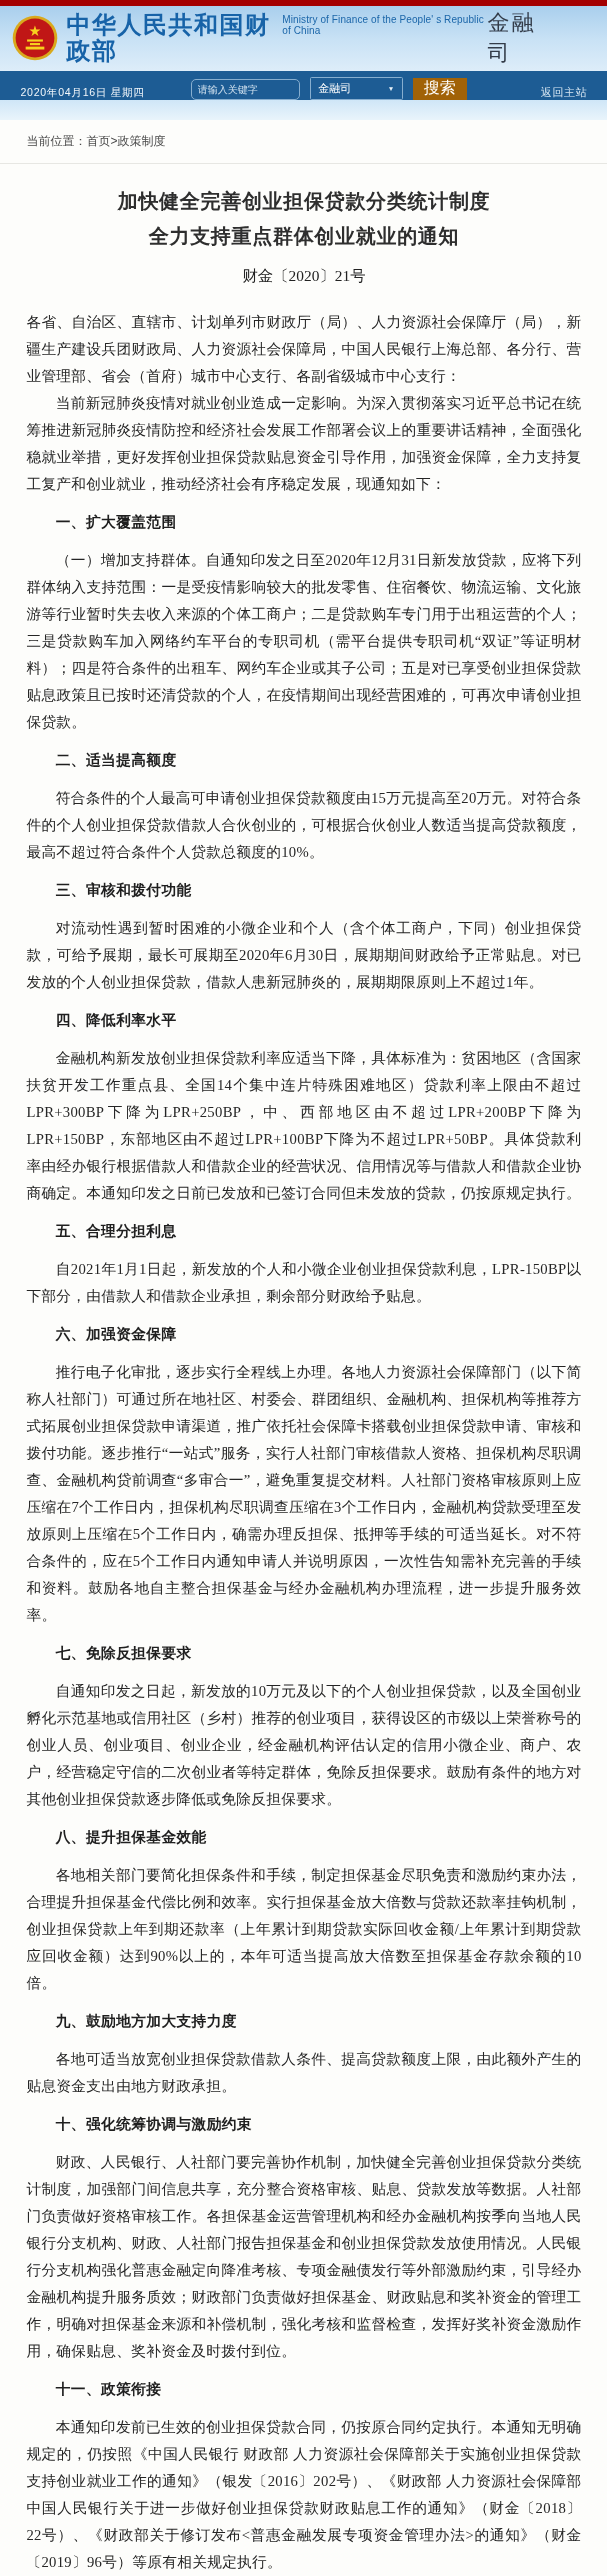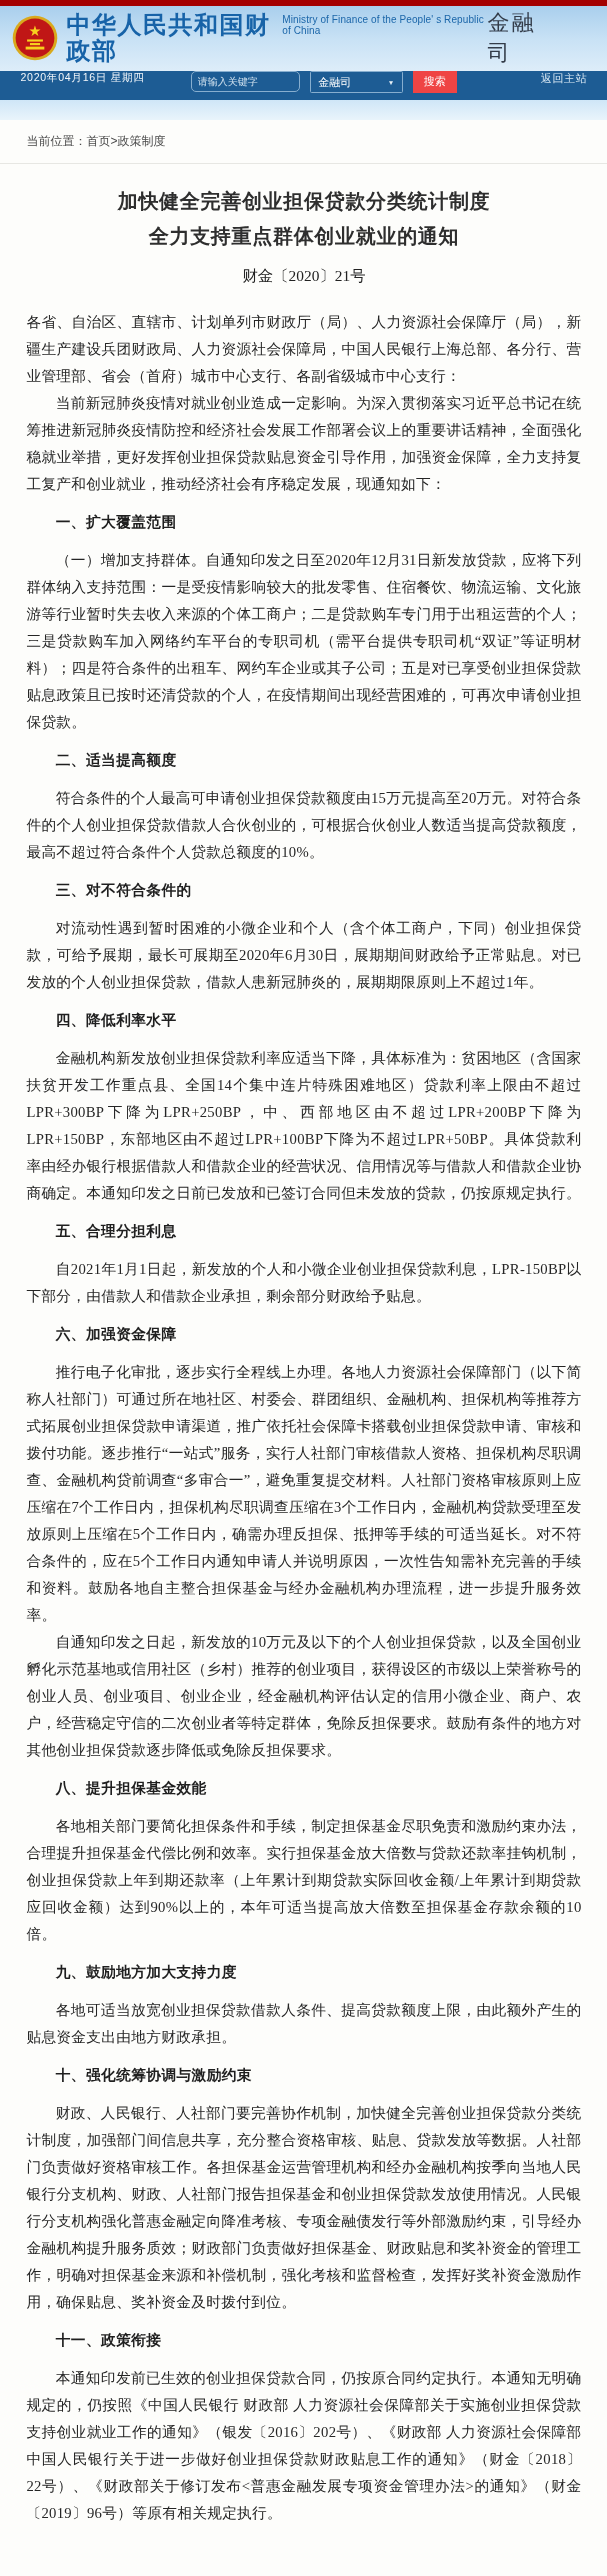--- a/index.html
+++ b/index.html
@@ -11,27 +11,27 @@
   
   .masthead{background:linear-gradient(180deg,#a9cfed 0%,#c9e2f5 30%,#e7f2fb 70%,#f8fcfe 100%);}
   .masthead-inner{height:65px;display:flex;align-items:center;padding-left:11.7px;}
   .emblem{width:46px;height:46px;flex:none;}
   .site-titles{margin-left:8.8px;display:flex;}
   .site-title-cn{font-size:24px;font-weight:bold;color:#1763a8;letter-spacing:1.5px;line-height:26.4px;}
   .site-title-en{font-size:10px;color:#1b66a9;margin-top:2.2px;letter-spacing:0.1px;}
   .dept-name{margin-left:auto;margin-right:59px;font-size:22px;color:#333c49;letter-spacing:2.2px;}
 
   
-  .navbar{height:29px;background:#1d5c94;display:flex;align-items:flex-start;padding:0 20.5px;}
+  .navbar{height:29px;background:#1d5c94;display:flex;align-items:flex-end;padding:0 20.5px;}
   .nav-date{color:#f2f7fb;font-size:10.6px;letter-spacing:0.7px;}
   .search-input{margin-left:46px;width:95px;height:19px;background:transparent;border:0.7px solid #87aecf;border-radius:5px;color:#fff;font-size:10px;padding:0 6px;outline:none;}
   .search-input::placeholder{color:#cfe0ee;}
   .search-select{margin-left:10.3px;width:76px;height:20.5px;border:0.7px solid #87aecf;border-radius:1.5px;display:flex;align-items:center;justify-content:space-between;padding:0 7.3px;color:#ffffff;font-size:11px;cursor:pointer;}
   .select-arrow{font-size:6.6px;color:#e8f1f8;}
-  .search-btn{margin-left:10.3px;height:22px;background:#ef4444;color:#fff;border:none;padding:0 11px;font-size:11px;cursor:pointer;}
+  .search-btn{margin-left:10.3px;height:22px;background:#a16207;color:#fff;border:none;padding:0 11px;font-size:16px;cursor:pointer;}
   .home-link{margin-left:auto;color:#d6e6f2;font-size:11px;text-decoration:none;letter-spacing:0.7px;cursor:pointer;}
   .sky-strip{height:20px;background:linear-gradient(180deg,#cfe6f7 0%,#e9f4fb 100%);}
 
   
   .page{position:relative;background:#fdfdfb;min-height:2456px;box-sizing:border-box;}
   .breadcrumb{height:43px;display:flex;align-items:center;padding-left:26.4px;border-bottom:0.7px solid #e7e7e3;font-size:12px;color:#4a4a4a;}
   .breadcrumb-path{color:#4a4a4a;cursor:pointer;}
 
   .doc{padding:20.5px 26.4px 22px 26.4px;}
   .doc-title{font-size:20px;font-weight:bold;color:#2e2e2e;text-align:center;line-height:35px;letter-spacing:0.7px;}
@@ -87,28 +87,29 @@
     <div class="doc-title">加快健全完善创业担保贷款分类统计制度</div>
     <div class="doc-title">全力支持重点群体创业就业的通知</div>
     <div class="doc-number">财金〔2020〕21号</div>
 
     <p>各省、自治区、直辖市、计划单列市财政厅（局）、人力资源社会保障厅（局），新疆生产建设兵团财政局、人力资源社会保障局，中国人民银行上海总部、各分行、营业管理部、省会（首府）城市中心支行、各副省级城市中心支行：</p>
     <p class="indent">当前新冠肺炎疫情对就业创业造成一定影响。为深入贯彻落实习近平总书记在统筹推进新冠肺炎疫情防控和经济社会发展工作部署会议上的重要讲话精神，全面强化稳就业举措，更好发挥创业担保贷款贴息资金引导作用，加强资金保障，全力支持复工复产和创业就业，推动经济社会有序稳定发展，现通知如下：</p>
     <p class="sec-heading">一、扩大覆盖范围</p>
     <p class="indent">（一）增加支持群体。自通知印发之日至2020年12月31日新发放贷款，应将下列群体纳入支持范围：一是受疫情影响较大的批发零售、住宿餐饮、物流运输、文化旅游等行业暂时失去收入来源的个体工商户；二是贷款购车专门用于出租运营的个人；三是贷款购车加入网络约车平台的专职司机（需平台提供专职司机“双证”等证明材料）；四是符合条件的出租车、网约车企业或其子公司；五是对已享受创业担保贷款贴息政策且已按时还清贷款的个人，在疫情期间出现经营困难的，可再次申请创业担保贷款。</p>
     <p class="sec-heading">二、适当提高额度</p>
     <p class="indent">符合条件的个人最高可申请创业担保贷款额度由15万元提高至20万元。对符合条件的个人创业担保贷款借款人合伙创业的，可根据合伙创业人数适当提高贷款额度，最高不超过符合条件个人贷款总额度的10%。</p>
-    <p class="sec-heading">三、对不符合条件的</p>
+    <p class="sec-heading">三、审核和拨付功能</p>
     <p class="indent">对流动性遇到暂时困难的小微企业和个人（含个体工商户，下同）创业担保贷款，可给予展期，最长可展期至2020年6月30日，展期期间财政给予正常贴息。对已发放的个人创业担保贷款，借款人患新冠肺炎的，展期期限原则上不超过1年。</p>
     <p class="sec-heading">四、降低利率水平</p>
     <p class="indent">金融机构新发放创业担保贷款利率应适当下降，具体标准为：贫困地区（含国家扶贫开发工作重点县、全国14个集中连片特殊困难地区）贷款利率上限由不超过LPR+300BP下降为LPR+250BP，中、西部地区由不超过LPR+200BP下降为LPR+150BP，东部地区由不超过LPR+100BP下降为不超过LPR+50BP。具体贷款利率由经办银行根据借款人和借款企业的经营状况、信用情况等与借款人和借款企业协商确定。本通知印发之日前已发放和已签订合同但未发放的贷款，仍按原规定执行。</p>
     <p class="sec-heading">五、合理分担利息</p>
     <p class="indent">自2021年1月1日起，新发放的个人和小微企业创业担保贷款利息，LPR-150BP以下部分，由借款人和借款企业承担，剩余部分财政给予贴息。</p>
     <p class="sec-heading">六、加强资金保障</p>
     <p class="indent">推行电子化审批，逐步实行全程线上办理。各地人力资源社会保障部门（以下简称人社部门）可通过所在地社区、村委会、群团组织、金融机构、担保机构等推荐方式拓展创业担保贷款申请渠道，推广依托社会保障卡搭载创业担保贷款申请、审核和拨付功能。逐步推行“一站式”服务，实行人社部门审核借款人资格、担保机构尽职调查、金融机构贷前调查“多审合一”，避免重复提交材料。人社部门资格审核原则上应压缩在7个工作日内，担保机构尽职调查压缩在3个工作日内，金融机构贷款受理至发放原则上压缩在5个工作日内，确需办理反担保、抵押等手续的可适当延长。对不符合条件的，应在5个工作日内通知申请人并说明原因，一次性告知需补充完善的手续和资料。鼓励各地自主整合担保基金与经办金融机构办理流程，进一步提升服务效率。</p>
+    <p class="sec-heading">七、免除反担保要求</p>
     <p class="indent">自通知印发之日起，新发放的10万元及以下的个人创业担保贷款，以及全国创业孵化示范基地或信用社区（乡村）推荐的创业项目，获得设区的市级以上荣誉称号的创业人员、创业项目、创业企业，经金融机构评估认定的信用小微企业、商户、农户，经营稳定守信的二次创业者等特定群体，免除反担保要求。鼓励有条件的地方对其他创业担保贷款逐步降低或免除反担保要求。</p>
     <p class="sec-heading">八、提升担保基金效能</p>
     <p class="indent">各地相关部门要简化担保条件和手续，制定担保基金尽职免责和激励约束办法，合理提升担保基金代偿比例和效率。实行担保基金放大倍数与贷款还款率挂钩机制，创业担保贷款上年到期还款率（上年累计到期贷款实际回收金额/上年累计到期贷款应回收金额）达到90%以上的，本年可适当提高放大倍数至担保基金存款余额的10倍。</p>
     <p class="sec-heading">九、鼓励地方加大支持力度</p>
     <p class="indent">各地可适当放宽创业担保贷款借款人条件、提高贷款额度上限，由此额外产生的贴息资金支出由地方财政承担。</p>
     <p class="sec-heading">十、强化统筹协调与激励约束</p>
     <p class="indent">财政、人民银行、人社部门要完善协作机制，加快健全完善创业担保贷款分类统计制度，加强部门间信息共享，充分整合资格审核、贴息、贷款发放等数据。人社部门负责做好资格审核工作。各担保基金运营管理机构和经办金融机构按季向当地人民银行分支机构、财政、人社部门报告担保基金和创业担保贷款发放使用情况。人民银行分支机构强化普惠金融定向降准考核、专项金融债发行等外部激励约束，引导经办金融机构提升服务质效；财政部门负责做好担保基金、财政贴息和奖补资金的管理工作，明确对担保基金来源和补偿机制，强化考核和监督检查，发挥好奖补资金激励作用，确保贴息、奖补资金及时拨付到位。</p>
     <p class="sec-heading">十一、政策衔接</p>
     <p class="indent">本通知印发前已生效的创业担保贷款合同，仍按原合同约定执行。本通知无明确规定的，仍按照《中国人民银行 财政部 人力资源社会保障部关于实施创业担保贷款支持创业就业工作的通知》（银发〔2016〕202号）、《财政部 人力资源社会保障部 中国人民银行关于进一步做好创业担保贷款财政贴息工作的通知》（财金〔2018〕22号）、《财政部关于修订发布&lt;普惠金融发展专项资金管理办法&gt;的通知》（财金〔2019〕96号）等原有相关规定执行。</p>
 

